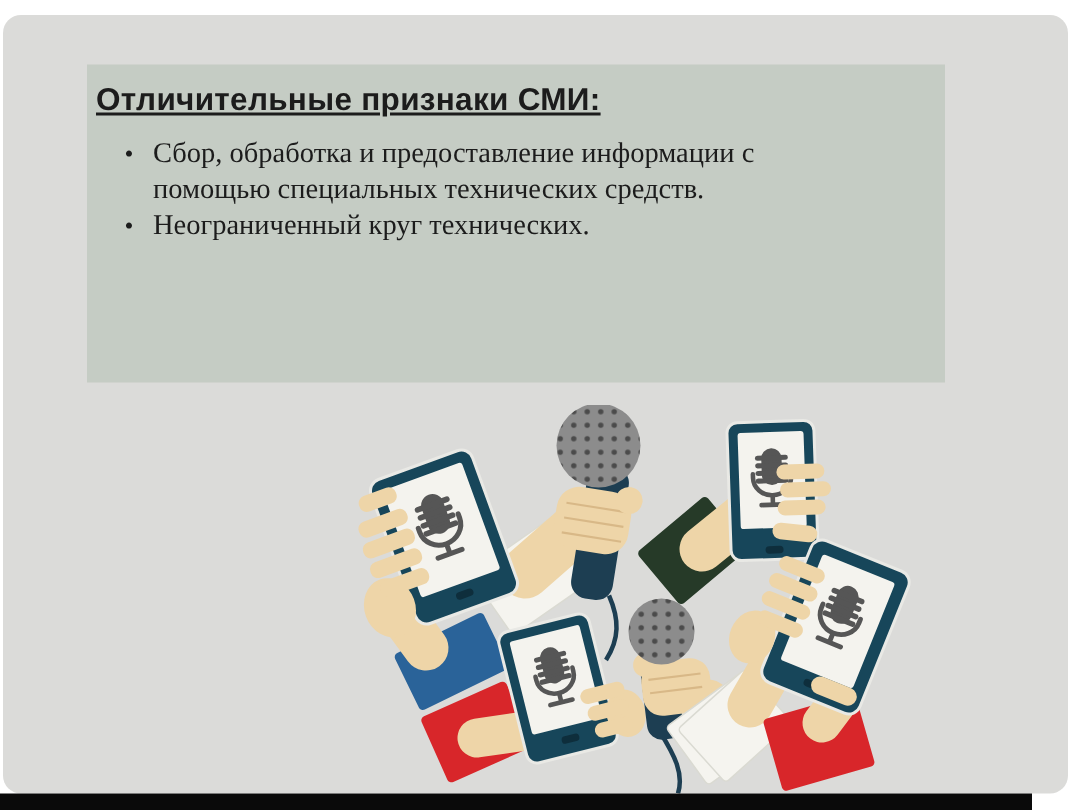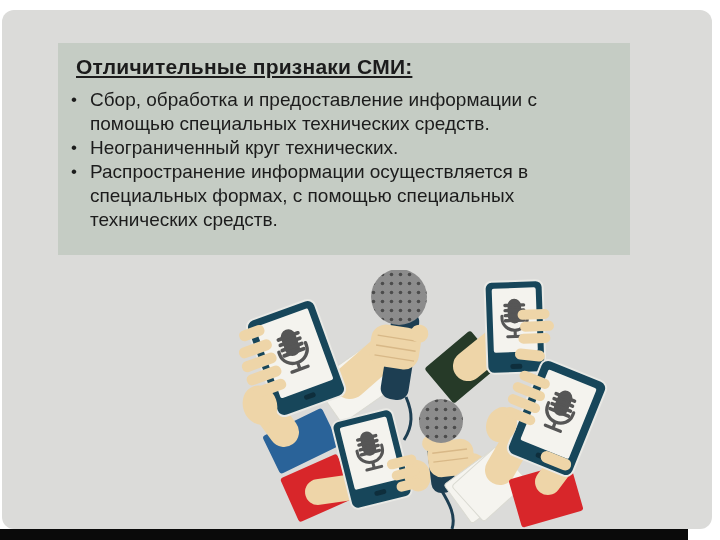--- a/index.html
+++ b/index.html
@@ -28,26 +28,27 @@
     left:58px;top:43px;
     width:572px;
     padding:12px 10px 0 6px;
     box-sizing:border-box;
     color:var(--text_color,#1c1c1c);
   }
   .slide-title{
     font-size:21px;
     font-weight:bold;
     text-decoration:underline;
-    margin:0 0 9px 12px;
+    margin:0 0 9px 0;
     letter-spacing:0.2px;
   }
   ul.bullets{
-    margin:0;padding:0;
+    margin:12px;padding:0;
     list-style:none;
+    font-family:Liberation Serif, serif;
   }
   ul.bullets li{
     position:relative;
     padding-left:26px;
     font-size:19px;
     line-height:24px;
     white-space:pre-line;
   }
   ul.bullets li::before{
     content:"\2022";
@@ -73,23 +74,20 @@
 <div class="slide-area"></div>
 
 <div class="textbox-bg"></div>
 
 <div class="textbox">
   <h1 class="slide-title">Отличительные признаки СМИ:</h1>
   <ul class="bullets">
       <li>Сбор, обработка и предоставление информации с
 помощью специальных технических средств.</li>
       <li>Неограниченный круг технических.</li>
-      <li>Распространение информации осуществляется в
-специальных формах, с помощью специальных
-технических средств.</li>
     </ul>
 </div>
 
 <svg class="illustration" viewBox="0 0 720 259" width="720" height="259" xmlns="http://www.w3.org/2000/svg">
   <defs>
     <pattern id="micdots" width="9" height="9" patternUnits="userSpaceOnUse">
       <rect width="9" height="9" fill="var(--mic_head)"></rect>
       <circle cx="4.5" cy="4.5" r="1.8" fill="var(--mic_dot)"></circle>
     </pattern>
     <symbol id="micicon" viewBox="0 0 40 52">

